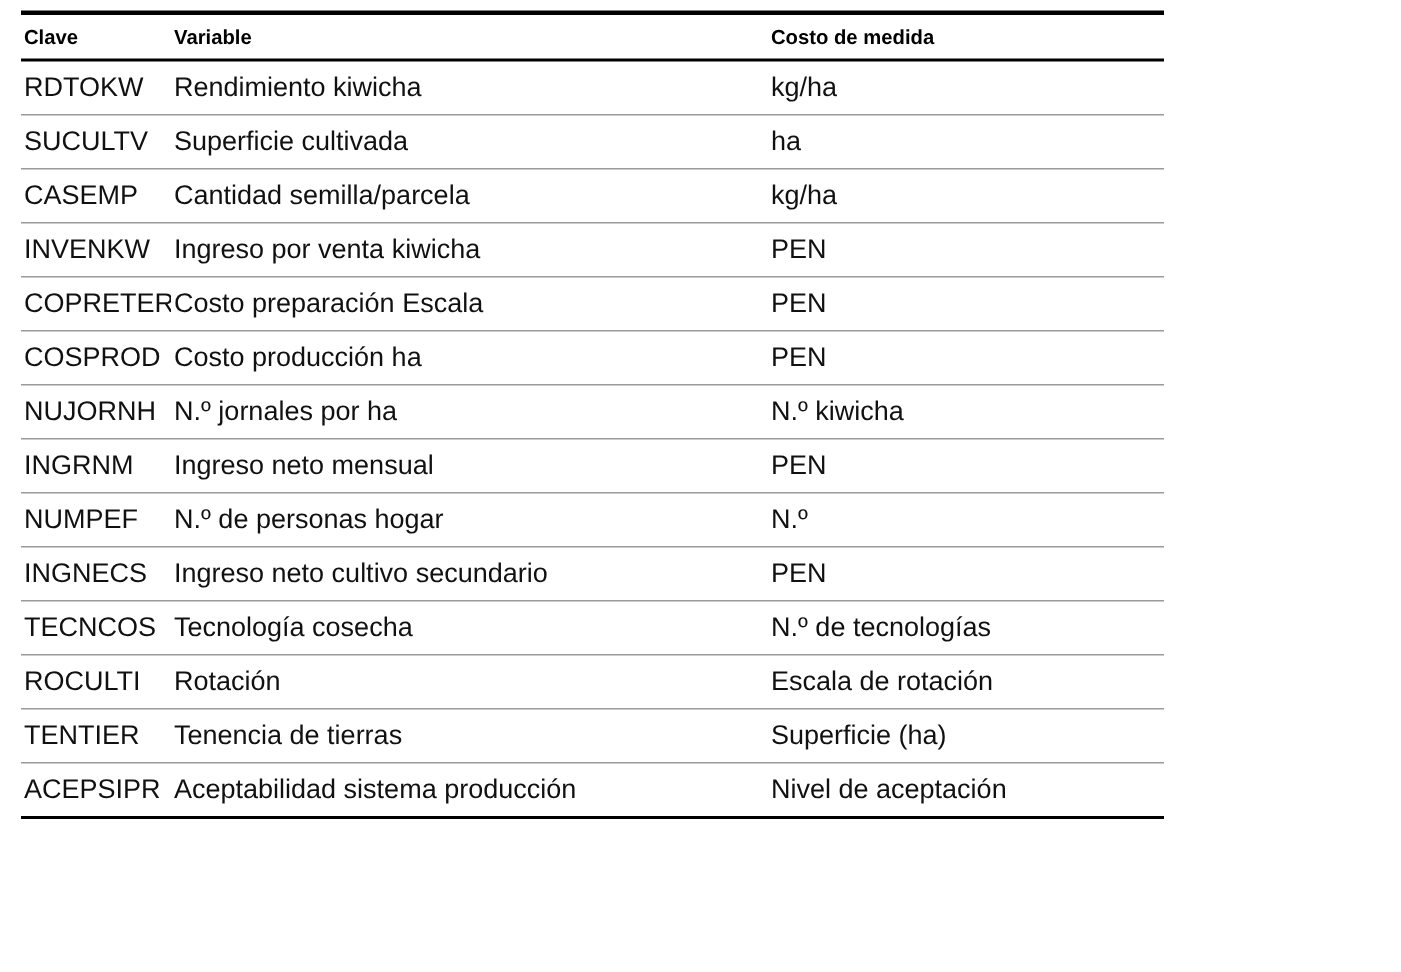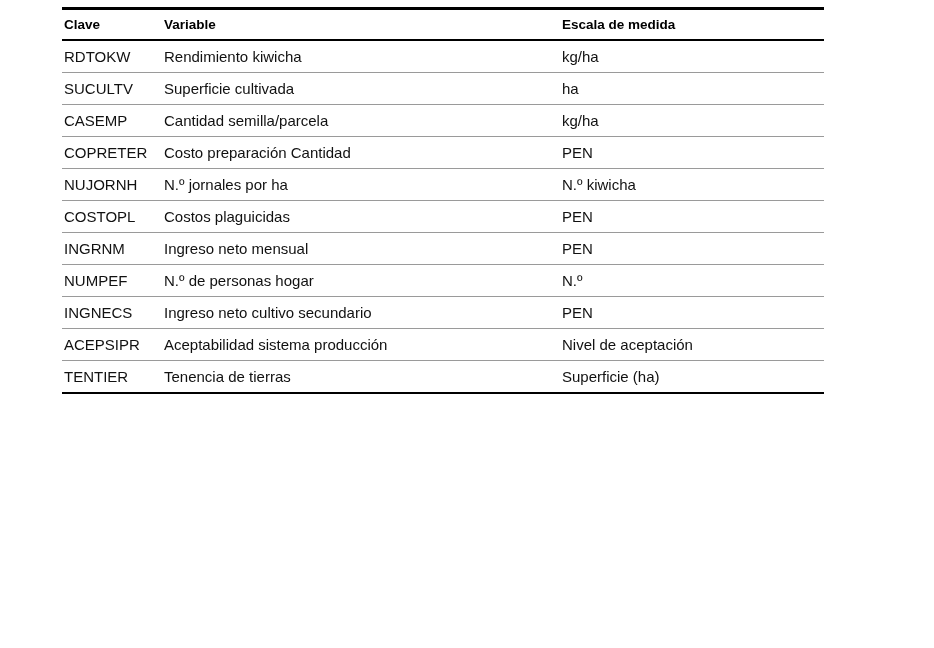--- a/index.html
+++ b/index.html
@@ -10,38 +10,37 @@
     height: 648px;
     overflow: hidden;
     font-family: "Liberation Sans", sans-serif;
     color: #1a1a1a;
   }
   .page {
     box-sizing: border-box;
     width: 784px;
     height: 648px;
     padding: 7px 8px 0 14px;
-    margin-left: 48px;
   }
   table.vars {
     width: 100%;
     border-collapse: collapse;
     table-layout: fixed;
     border-top: 3px solid #000000;
   }
   table.vars th {
     font-weight: bold;
     font-size: 13.5px;
     text-align: left;
     padding: 7px 6px 7px 2px;
     border-bottom: 2px solid #000000;
     color: #000000;
   }
   table.vars td {
-    font-size: 15px;
+    font-size: 18px;
     text-align: left;
     padding: 7px 6px 7px 2px;
     border-bottom: 1px solid #9a9a9a;
     color: #111111;
     white-space: nowrap;
     overflow: hidden;
   }
   table.vars tbody tr:last-child td {
     border-bottom: 2px solid #000000;
   }
@@ -56,74 +55,89 @@
   <table class="vars">
     <colgroup>
       <col class="c-clave">
       <col class="c-var">
       <col class="c-unidad">
     </colgroup>
     <thead>
       <tr>
         <th>Clave</th>
         <th>Variable</th>
-        <th>Escala de medida</th>
+        <th>Costo de medida</th>
       </tr>
     </thead>
     <tbody>
         <tr>
           <td>RDTOKW</td>
           <td>Rendimiento kiwicha</td>
           <td>kg/ha</td>
         </tr>
         <tr>
           <td>SUCULTV</td>
           <td>Superficie cultivada</td>
           <td>ha</td>
         </tr>
         <tr>
           <td>CASEMP</td>
           <td>Cantidad semilla/parcela</td>
           <td>kg/ha</td>
         </tr>
         <tr>
+          <td>INVENKW</td>
+          <td>Ingreso por venta kiwicha</td>
+          <td>PEN</td>
+        </tr>
+        <tr>
           <td>COPRETER</td>
-          <td>Costo preparación Cantidad</td>
+          <td>Costo preparación Escala</td>
+          <td>PEN</td>
+        </tr>
+        <tr>
+          <td>COSPROD</td>
+          <td>Costo producción ha</td>
           <td>PEN</td>
         </tr>
         <tr>
           <td>NUJORNH</td>
           <td>N.º jornales por ha</td>
           <td>N.º kiwicha</td>
-        </tr>
-        <tr>
-          <td>COSTOPL</td>
-          <td>Costos plaguicidas</td>
-          <td>PEN</td>
         </tr>
         <tr>
           <td>INGRNM</td>
           <td>Ingreso neto mensual</td>
           <td>PEN</td>
         </tr>
         <tr>
           <td>NUMPEF</td>
           <td>N.º de personas hogar</td>
           <td>N.º</td>
         </tr>
         <tr>
           <td>INGNECS</td>
           <td>Ingreso neto cultivo secundario</td>
           <td>PEN</td>
         </tr>
         <tr>
-          <td>ACEPSIPR</td>
-          <td>Aceptabilidad sistema producción</td>
-          <td>Nivel de aceptación</td>
+          <td>TECNCOS</td>
+          <td>Tecnología cosecha</td>
+          <td>N.º de tecnologías</td>
+        </tr>
+        <tr>
+          <td>ROCULTI</td>
+          <td>Rotación</td>
+          <td>Escala de rotación</td>
         </tr>
         <tr>
           <td>TENTIER</td>
           <td>Tenencia de tierras</td>
           <td>Superficie (ha)</td>
         </tr>
+        <tr>
+          <td>ACEPSIPR</td>
+          <td>Aceptabilidad sistema producción</td>
+          <td>Nivel de aceptación</td>
+        </tr>
       </tbody>
   </table>
 </div>
 
 </body></html>

